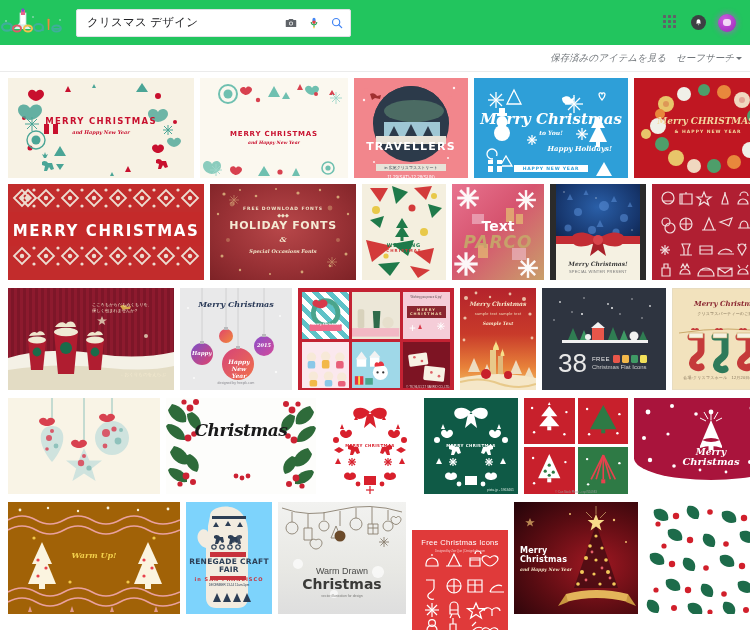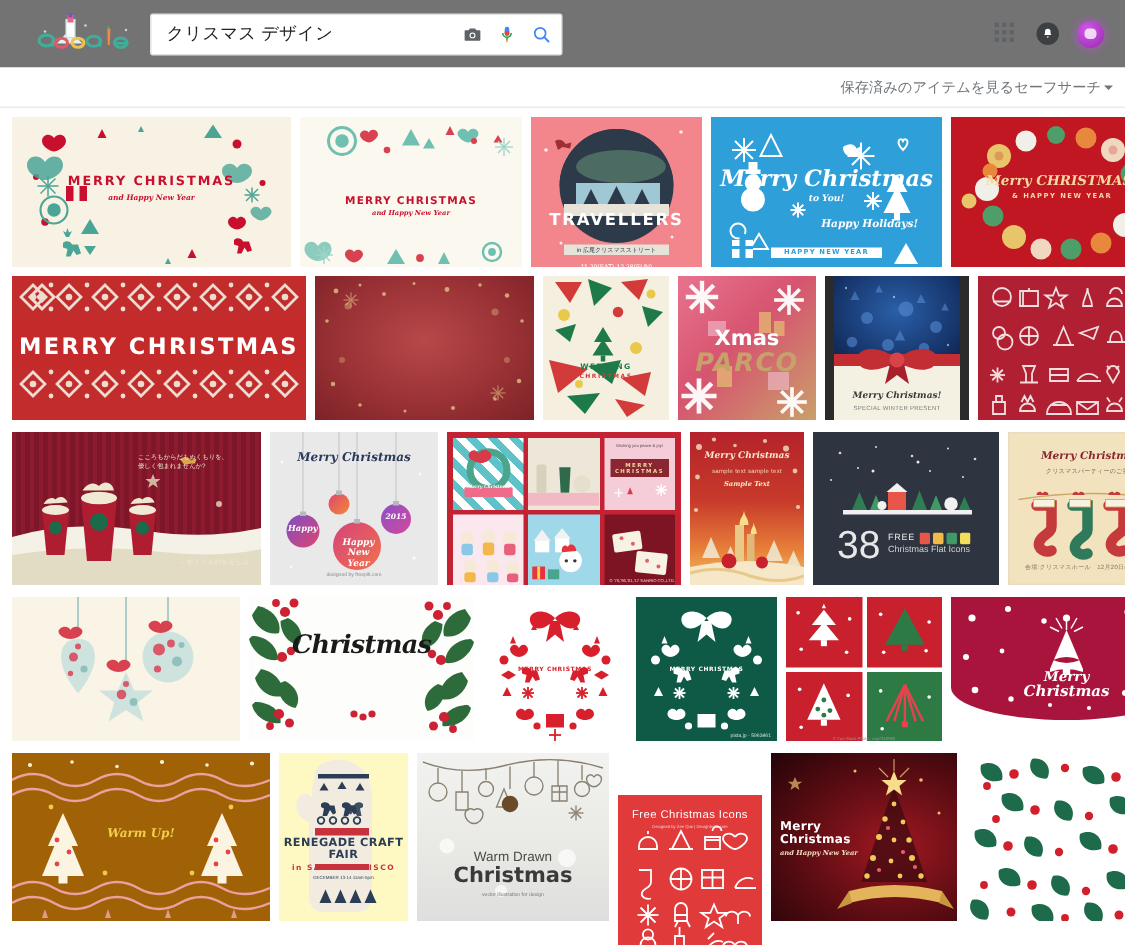--- a/index.html
+++ b/index.html
@@ -7,22 +7,22 @@
   html, body {
     width: 750px; height: 630px;
     font-family: "Liberation Sans", "DejaVu Sans", sans-serif;
     background: #fff; overflow: hidden;
   }
 
   
   .header {
     height: 45px; width: 750px;
     display: flex; align-items: center;
-    padding: 0 10px 0 24px;
-    background: #737373;
+    padding: 0 10px 0 0;
+    background: #22c55e;
   }
   .logo {
     width: 66px; height: 30px;
     position: relative; flex: 0 0 auto;
     margin-right: 10px;
   }
   .logo svg { display: block; }
 
   .search-wrap {
     flex: 0 0 auto;
@@ -81,21 +81,21 @@
   .tabs { display: flex; align-items: flex-end; gap: 0; height: 100%; }
   .tab {
     font-size: 10px; color: #5f6368; cursor: pointer;
     padding: 0 11px 6px 11px; white-space: nowrap;
     letter-spacing: .2px; line-height: 1;
   }
   .tab.active { color: #1a73e8; border-bottom: 2px solid #1a73e8; padding-bottom: 4px; }
   .tab.tool { padding-bottom: 6px; }
   .nav-gap { width: 16px; }
   .nav-spacer { flex: 1 1 auto; }
-  .nav-right { display: flex; align-items: flex-start; padding-bottom: 6px; }
+  .nav-right { display: flex; align-items: flex-start; gap: 10px; padding-bottom: 6px; font-style: italic; }
   .nav-right span {
     font-size: 9.5px; color: #70757a; cursor: pointer; white-space: nowrap;
   }
   .caret {
     display: inline-block; width: 0; height: 0; margin-left: 2px;
     border-left: 3px solid transparent; border-right: 3px solid transparent;
     border-top: 3px solid #70757a; vertical-align: middle;
   }
 
   
@@ -582,20 +582,27 @@
                 <line x1="-3.5" y1="3.5" x2="3.5" y2="-3.5"></line>
               </g>
             <g transform="translate(122,78)">
                 <line x1="-5" y1="0" x2="5" y2="0"></line>
                 <line x1="0" y1="-5" x2="0" y2="5"></line>
                 <line x1="-3.5" y1="-3.5" x2="3.5" y2="3.5"></line>
                 <line x1="-3.5" y1="3.5" x2="3.5" y2="-3.5"></line>
               </g>
           </g>
         </svg>
+        <div class="cap" style="top:22px;">
+          <div class="slab" style="font-size:4.5px;color:#f0e2c8;letter-spacing:.9px;">FREE DOWNLOAD FONTS</div>
+          <div style="color:#f0e2c8;font-size:5px;margin:1px 0;">◆◆◆</div>
+          <div class="slab" style="font-size:11px;color:#f5ead4;letter-spacing:.6px;">HOLIDAY FONTS</div>
+          <div class="script" style="font-size:8px;color:#f0e2c8;margin-top:2px;">&amp;</div>
+          <div class="script" style="font-size:5px;color:#f0e2c8;margin-top:4px;">Special Occasions Fonts</div>
+        </div>
       </div>
     </div>
 
     <div class="cell" style="width:84px;height:96px;margin-left:6px;">
       <div class="thumb" style="background:#f4efdf;">
         <svg width="84" height="96" viewBox="0 0 84 96">
           <g>
             <path d="M8 4 L26 4 L18 18 Z" fill="#d33a3a"></path>
             <path d="M30 2 L46 8 L34 20 Z" fill="#1f7a4a"></path>
             <path d="M52 4 L70 2 L64 16 Z" fill="#d33a3a"></path>
@@ -656,21 +663,21 @@
             <rect x="54" y="24" width="8" height="14"></rect>
               <rect x="64" y="30" width="7" height="10"></rect>
             <rect x="26" y="60" width="10" height="14"></rect>
           </g>
           <g fill="#f0bfce" opacity=".6">
             <rect x="20" y="30" width="12" height="10"></rect>
               <rect x="60" y="64" width="14" height="12"></rect>
           </g>
         </svg>
         <div class="cap" style="top:34px;">
-          <div class="slab" style="font-size:14px;color:#fff;letter-spacing:0;">Xmas</div>
+          <div class="slab" style="font-size:14px;color:#fff;letter-spacing:0;">Text</div>
           <div class="slab" style="font-size:17px;color:#c7a16a;letter-spacing:1px;margin-top:-2px;font-style:italic;">PARCO</div>
         </div>
       </div>
     </div>
 
     <div class="cell" style="width:96px;height:96px;margin-left:6px;">
       <div class="thumb" style="background:#2b2b2b;">
         <div style="position:absolute;left:6px;top:0;right:6px;height:58px;background:radial-gradient(ellipse at 50% 40%, #2a5fa8 0%, #16356b 70%, #0d2146 100%);">
           <svg width="84" height="58" viewBox="0 0 84 58">
             <g fill="#5a8fd8" opacity=".55">
@@ -1420,21 +1427,21 @@
               <path d="M22 104l2 6h-4z"></path>
           </g>
         </svg>
         <div class="cap" style="top:48px;">
           <div class="script" style="font-size:8px;color:#f2cf4a;">Warm Up!</div>
         </div>
       </div>
     </div>
 
     <div class="cell" style="width:86px;height:112px;margin-left:6px;">
-      <div class="thumb" style="background:#fef9c3;">
+      <div class="thumb" style="background:#7dd3fc;">
         <svg width="86" height="112" viewBox="0 0 86 112">
           <path d="M24 14 C24 6 38 2 48 6 C58 10 62 20 62 30 L62 96 C62 102 58 106 52 106 L30 106 C24 106 20 102 20 96 L20 46 C14 44 10 38 12 32 C14 26 20 26 22 30 L22 24Z" fill="#f2ece0"></path>
           <g fill="#2c3e55">
             <path d="M26 14h34v3H26z"></path>
             <path d="M30 20l3 5h-6z"></path>
               <path d="M42 19l3 5h-6z"></path>
               <path d="M54 20l3 5h-6z"></path>
 
             <g transform="translate(0,28)">
               <path d="M28 6c2-2 5-1 6 1l3 0 1 5-2 1-2-3-2 4-3 0 1-5-2-1z"></path>

